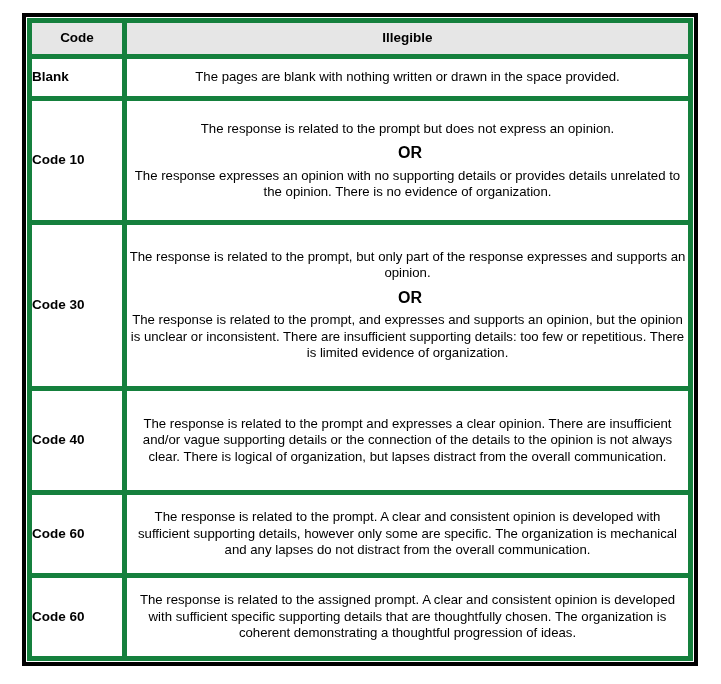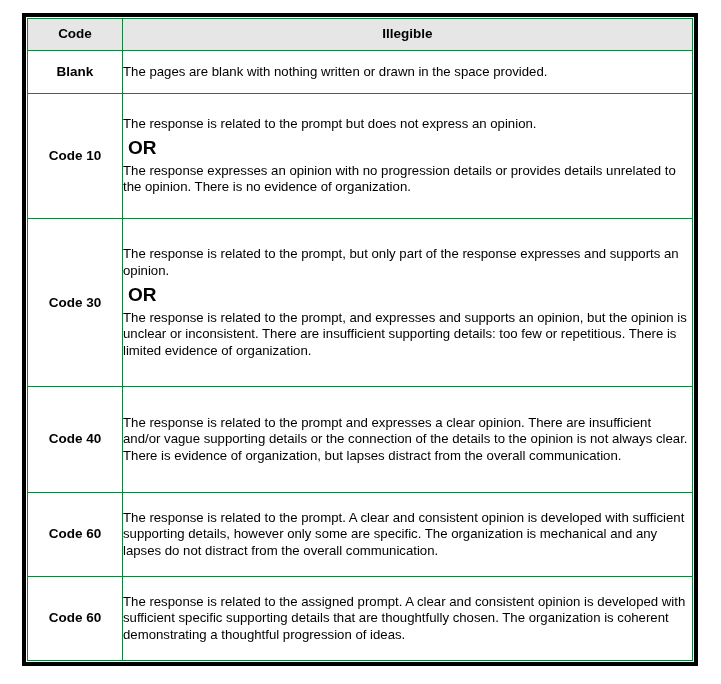--- a/index.html
+++ b/index.html
@@ -31,49 +31,48 @@
     table.rubric {
       width: 100%;
       height: 100%;
       border-collapse: collapse;
       table-layout: fixed;
       font-size: 13.2px;
       line-height: 16.5px;
     }
     table.rubric th,
     table.rubric td {
-      border: 1px solid #15803d;
+      border: 5px solid #15803d;
       vertical-align: middle;
       padding: 0;
     }
     table.rubric thead th {
       background: #e6e6e6;
       font-weight: bold;
       text-align: center;
       height: 31px;
       font-size: 13.5px;
     }
     col.code-col { width: 95px; }
     td.code-cell {
-      text-align: center;
       font-weight: bold;
       font-size: 13.5px;
     }
     td.desc-cell {
       padding: 3px 6px 4px 6px;
-      text-align: left;
+      text-align: center;
     }
     .desc-line {
       display: block;
     }
     .or-label {
       display: block;
       font-weight: bold;
       margin: 8px 0 6px 5px;
-      font-size: 19px;
+      font-size: 16px;
     }
   </style>
 </head>
 <body>
 
 <div class="frame">
   <table class="rubric">
     <colgroup>
       <col class="code-col">
       <col>
@@ -89,35 +88,35 @@
         <td class="code-cell">Blank</td>
         <td class="desc-cell">
           <span class="desc-line">The pages are blank with nothing written or drawn in the space provided.</span>
         </td>
       </tr>
       <tr style="height:100px">
         <td class="code-cell">Code 10</td>
         <td class="desc-cell">
           <span class="desc-line">The response is related to the prompt but does not express an opinion.</span>
           <span class="or-label">OR</span>
-          <span class="desc-line">The response expresses an opinion with no progression details or provides details unrelated to the opinion. There is no evidence of organization.</span>
+          <span class="desc-line">The response expresses an opinion with no supporting details or provides details unrelated to the opinion. There is no evidence of organization.</span>
         </td>
       </tr>
       <tr style="height:134px">
         <td class="code-cell">Code 30</td>
         <td class="desc-cell">
           <span class="desc-line">The response is related to the prompt, but only part of the response expresses and supports an opinion.</span>
           <span class="or-label">OR</span>
           <span class="desc-line">The response is related to the prompt, and expresses and supports an opinion, but the opinion is unclear or inconsistent. There are insufficient supporting details: too few or repetitious. There is limited evidence of organization.</span>
         </td>
       </tr>
       <tr style="height:84px">
         <td class="code-cell">Code 40</td>
         <td class="desc-cell">
-          <span class="desc-line">The response is related to the prompt and expresses a clear opinion. There are insufficient and/or vague supporting details or the connection of the details to the opinion is not always clear. There is evidence of organization, but lapses distract from the overall communication.</span>
+          <span class="desc-line">The response is related to the prompt and expresses a clear opinion. There are insufficient and/or vague supporting details or the connection of the details to the opinion is not always clear. There is logical of organization, but lapses distract from the overall communication.</span>
         </td>
       </tr>
       <tr style="height:67px">
         <td class="code-cell">Code 60</td>
         <td class="desc-cell">
           <span class="desc-line">The response is related to the prompt. A clear and consistent opinion is developed with sufficient supporting details, however only some are specific. The organization is mechanical and any lapses do not distract from the overall communication.</span>
         </td>
       </tr>
       <tr style="height:67px">
         <td class="code-cell">Code 60</td>

